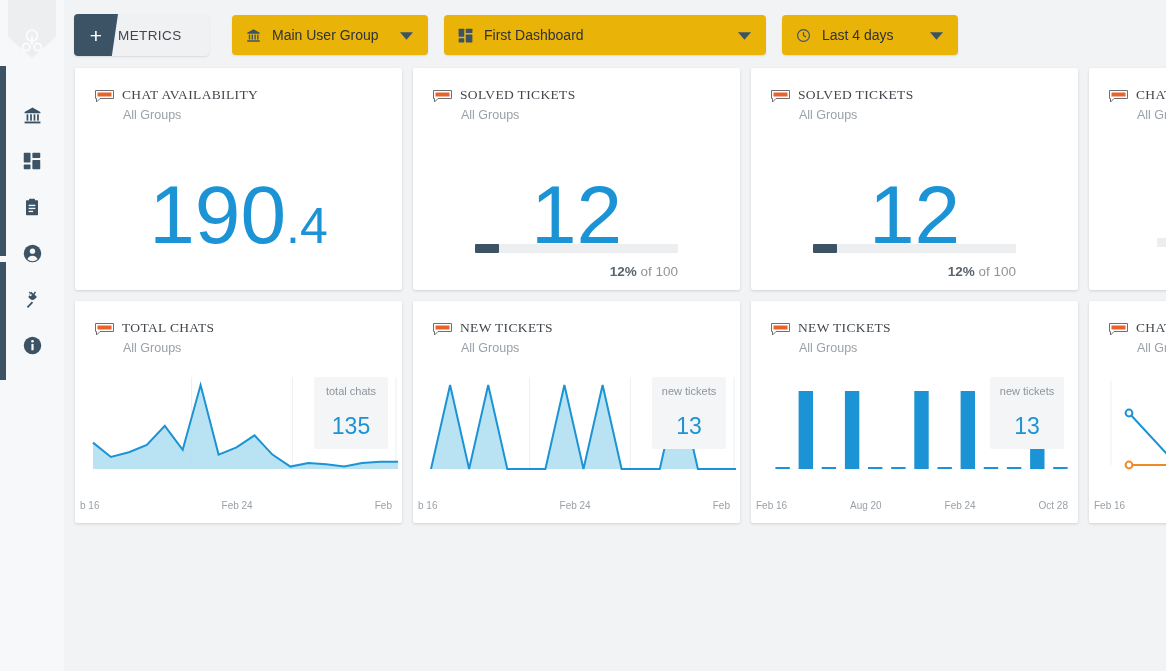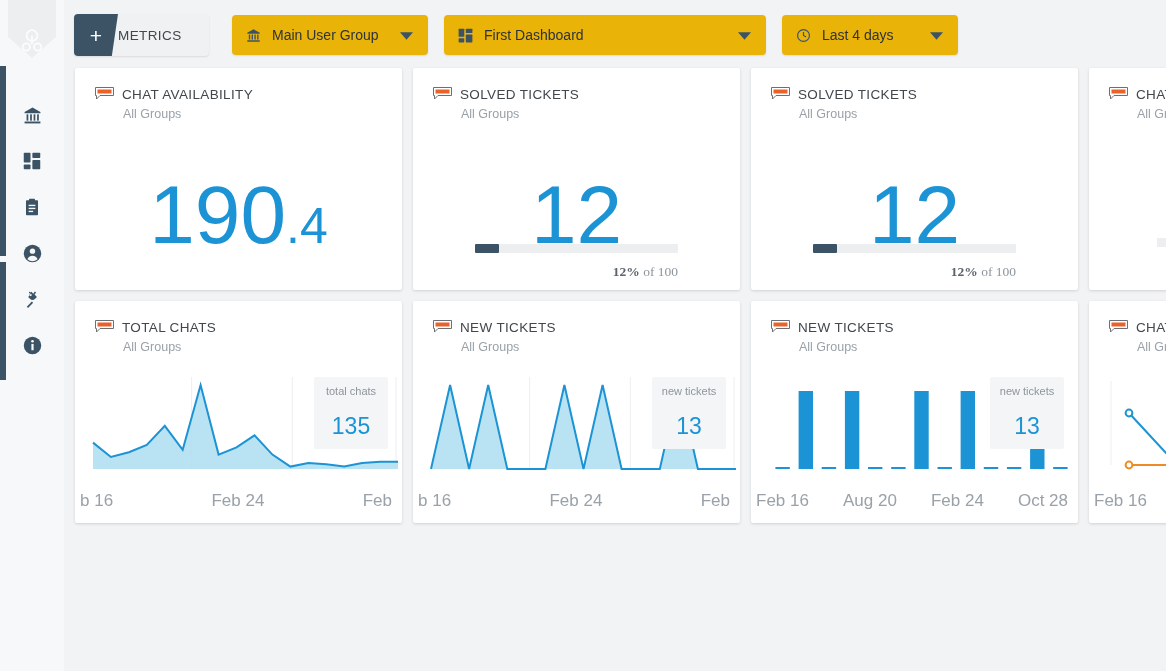--- a/index.html
+++ b/index.html
@@ -81,21 +81,21 @@
 
   
   .board { position: absolute; left: 64px; top: 68px; right: -80px; }
   .row { display: flex; gap: 11px; padding-left: 11px; margin-bottom: 11px; }
   .card {
     width: 327px; min-width: 327px; height: 222px; background: #fff;
     border-radius: 2px; box-shadow: 0 1px 3px rgba(0,0,0,.14);
     position: relative; overflow: hidden;
   }
   .card-head { padding: 19px 0 0 20px; }
-  .card-title-row { display: flex; align-items: flex-start; gap: 8px; }
+  .card-title-row { display: flex; align-items: flex-end; gap: 8px; font-family: Liberation Serif, serif; }
   .lc-icon { width: 19px; height: 13px; flex: none; }
   .card-title {
     font-size: 13.5px; color: #41474d; letter-spacing: .35px;
     white-space: nowrap;
   }
   .card-sub {
     font-size: 12.5px; color: #9aa1a8; margin: 5px 0 0 28px;
     white-space: nowrap;
   }
 
@@ -105,31 +105,31 @@
     text-align: center; color: #1c93d4; line-height: 1;
     font-weight: 300; font-size: 82px;
   }
   .bignum .dec { font-size: 50px; }
 
   
   .progress-wrap { position: absolute; left: 62px; right: 62px; top: 176px; }
   .progress-track { height: 9px; background: #eceef0; border-radius: 1px; }
   .progress-fill { height: 9px; background: #3c5366; border-radius: 1px; }
   .progress-cap {
-    margin-top: 11px; text-align: right; font-size: 13.5px; color: #8d959c; font-family: Liberation Serif, serif;
+    margin-top: 11px; text-align: right; font-size: 13.5px; color: #8d959c;
   }
   .progress-cap b { color: #5b646c; font-weight: 700; }
 
   
   .chart-box { position: absolute; left: 14px; right: 0; top: 72px; bottom: 0; }
   .chart-svg { display: block; }
   .axis-row {
     position: absolute; left: 5px; right: 10px; bottom: 12px;
     display: flex; justify-content: space-between;
-    font-size: 17px; color: #9aa1a8;
+    font-size: 10px; color: #9aa1a8;
   }
   .kpi-badge {
     position: absolute; right: 14px; top: 76px; width: 74px;
     background: #f4f5f6; border-radius: 2px; padding: 8px 6px 9px;
     text-align: center;
   }
   .kpi-label { font-size: 11px; color: #8d959c; white-space: nowrap; }
   .kpi-value { font-size: 23px; color: #1c93d4; font-weight: 300; margin-top: 16px; }
 </style>
 </head>

